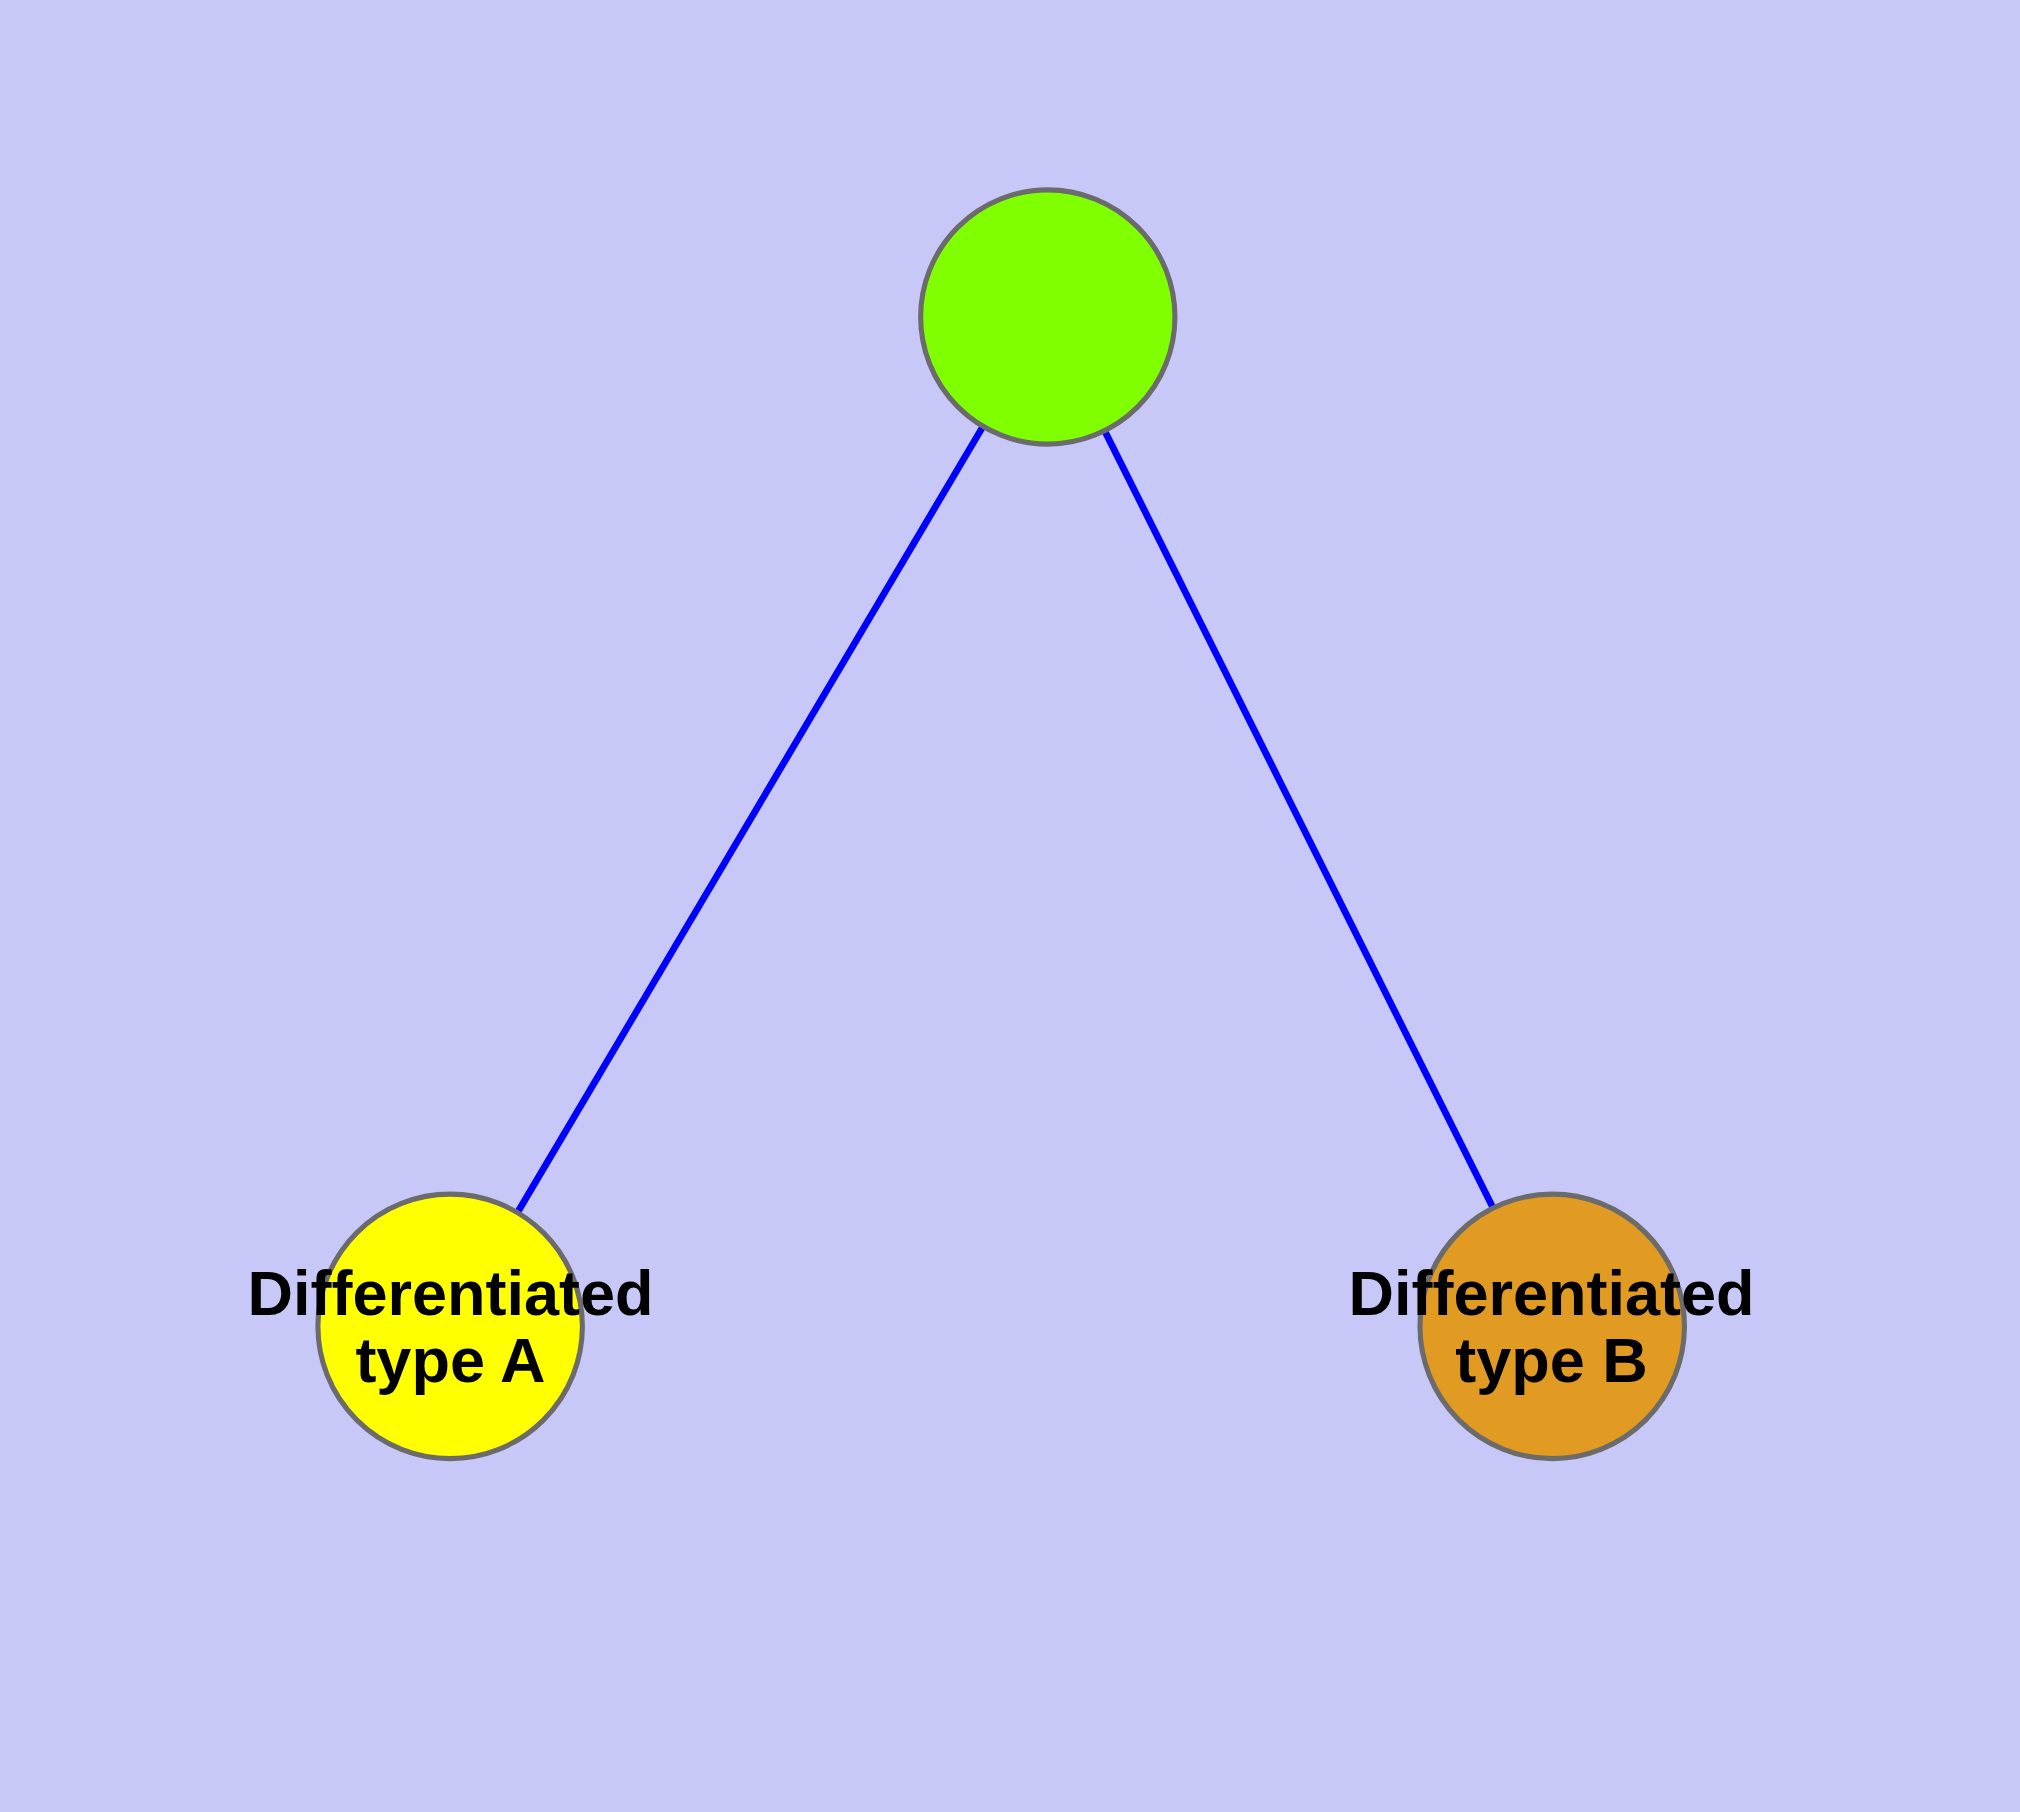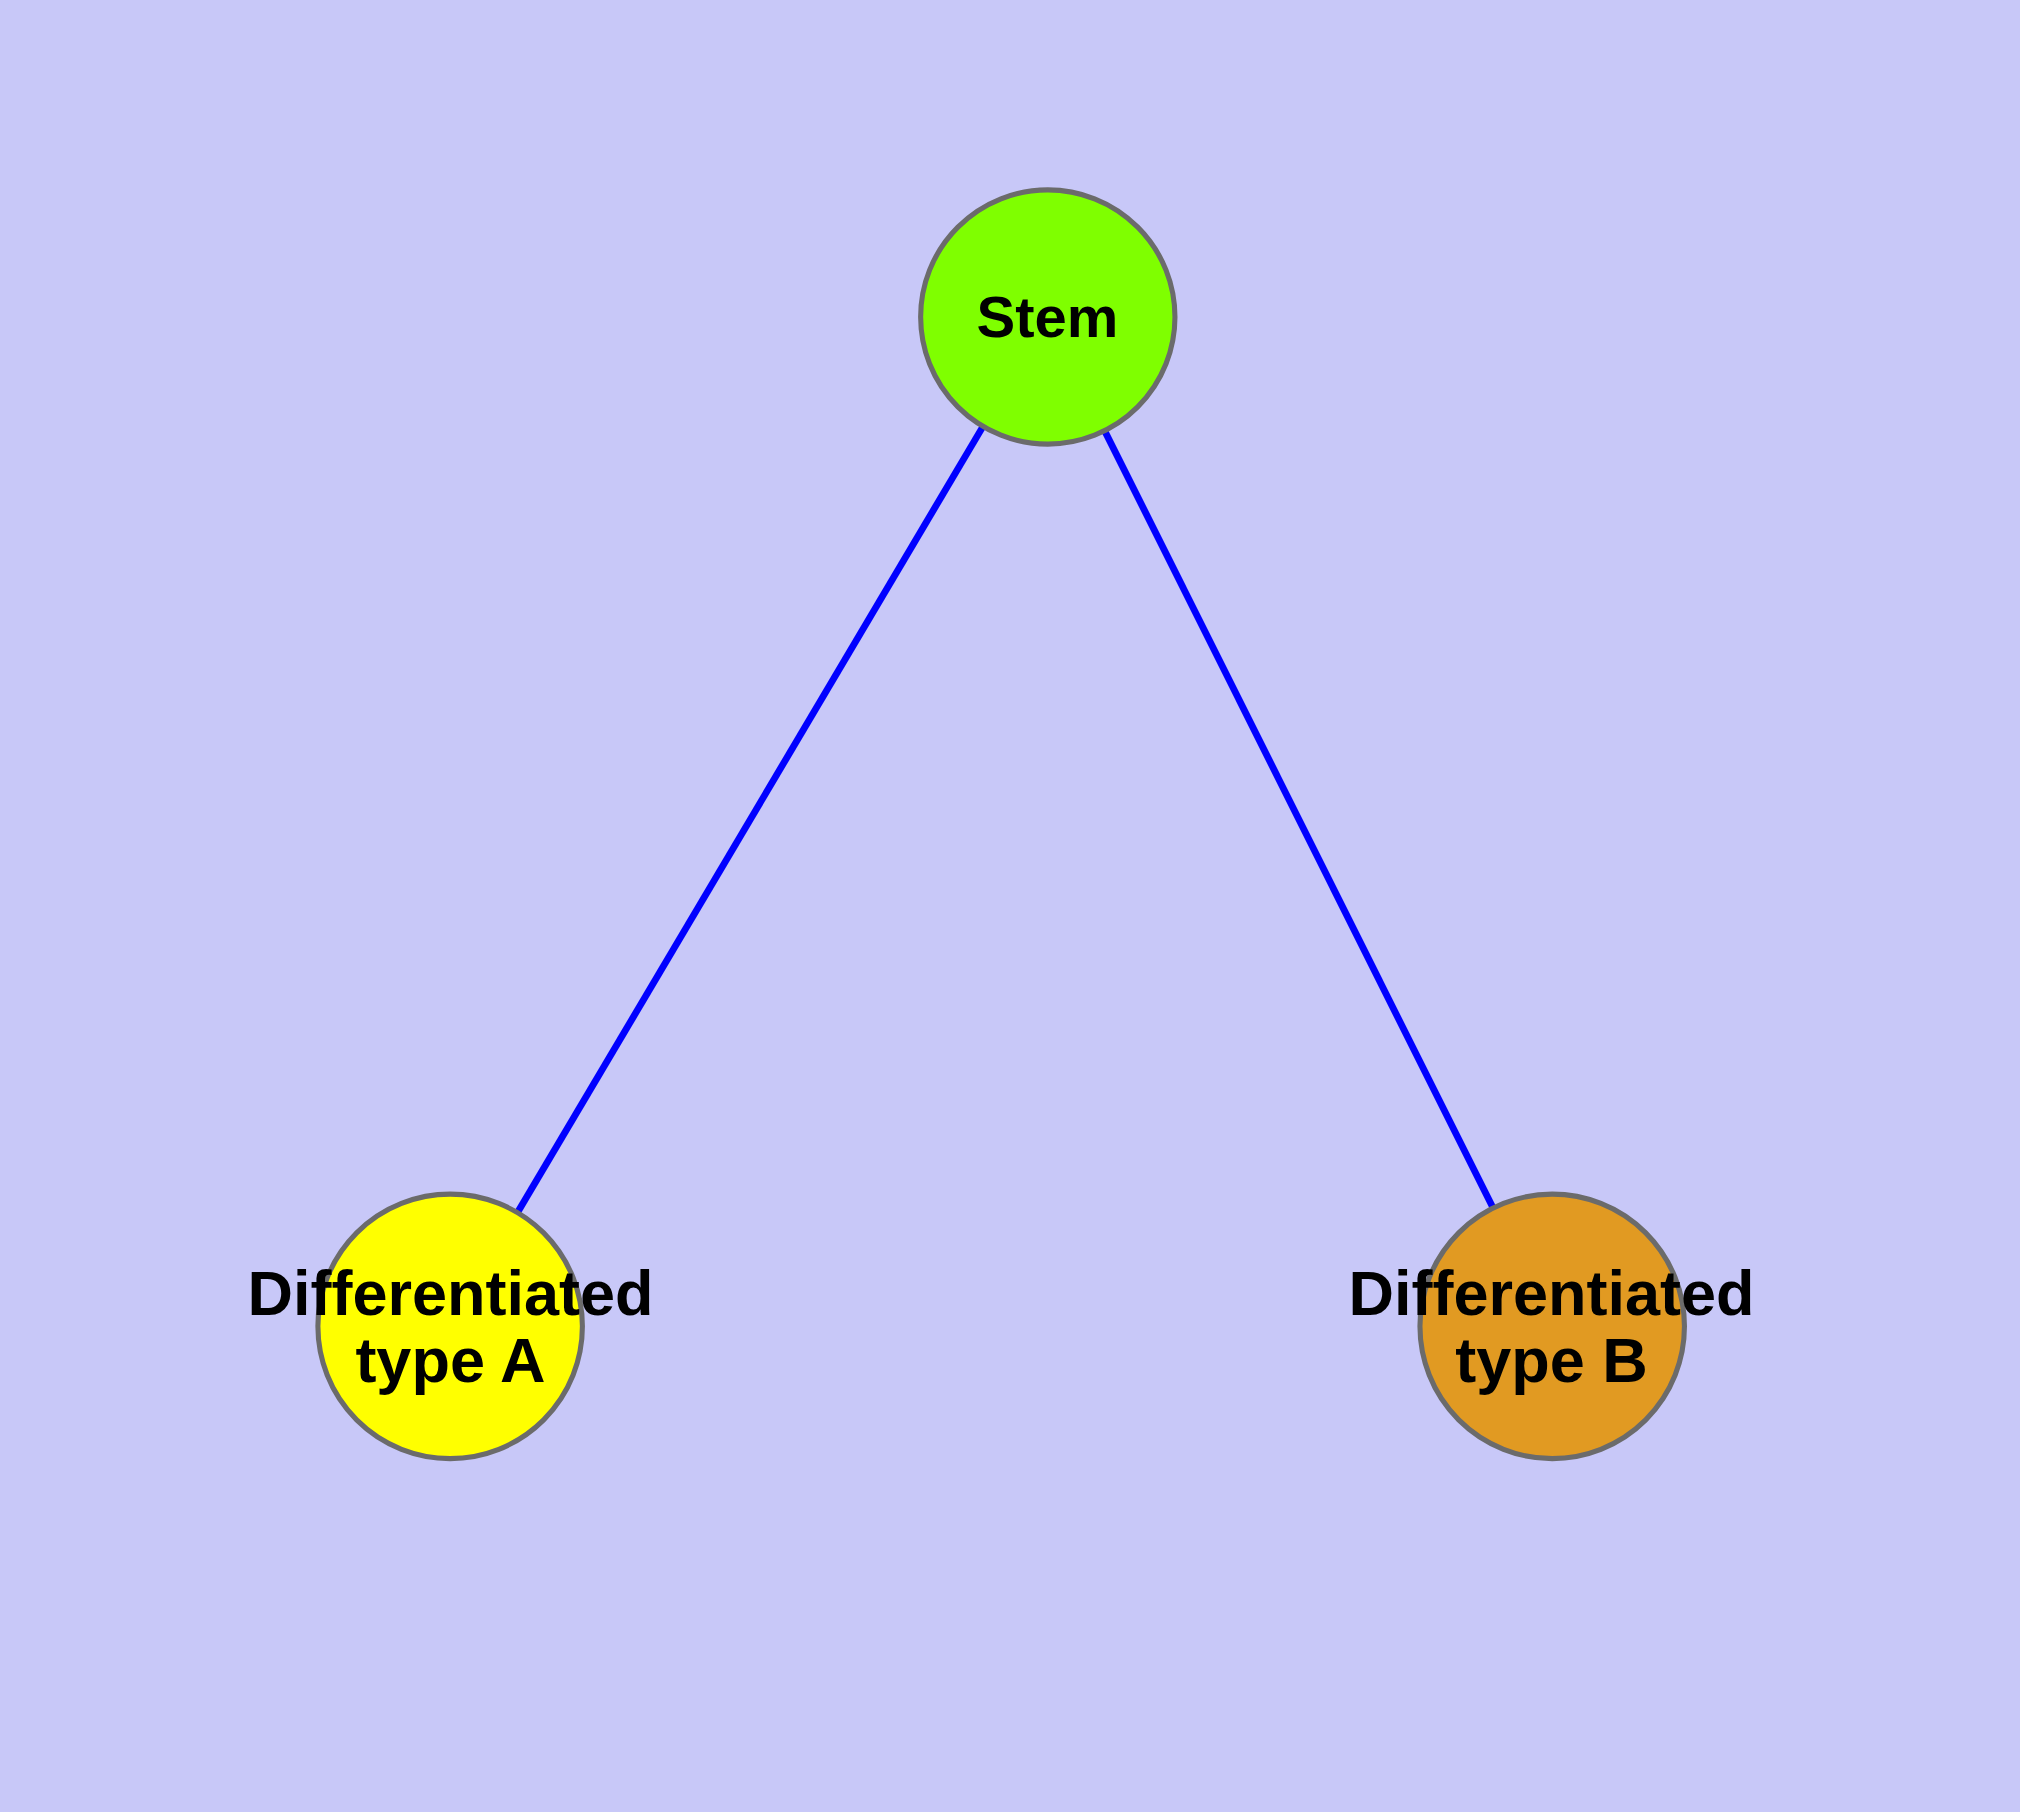--- a/index.html
+++ b/index.html
@@ -54,23 +54,20 @@
       <line id="edge-stem-to-b" x1="1303.0369686707115" y1="508.1866045156596" x2="1761.2815525824599" y2="1425.445931303714" stroke="#0000ff" stroke-width="8" stroke-linecap="butt"></line>
     </g>
 
     <g id="node-layer">
       <circle id="node-stem" cx="1236" cy="374" r="150" fill="#7fff00" stroke="#6b6b6b" stroke-width="6"></circle>
       <circle id="node-diff-a" cx="531" cy="1565" r="156" fill="#ffff00" stroke="#6b6b6b" stroke-width="6"></circle>
       <circle id="node-diff-b" cx="1831" cy="1565" r="156" fill="#e19a22" stroke="#6b6b6b" stroke-width="6"></circle>
     </g>
   </svg>
 
-  <div class="node-label root" id="label-stem" style="font-size: 58px; color: rgb(0, 0, 0); width: 1017px; left: 539px; top: 286px;">
-    <div>Stem</div>
-  </div>
 
   <div class="node-label leaf" id="label-diff-a" style="font-size: 63px; color: rgb(0, 0, 0); width: 1017px; left: -58px; top: 1260px;">
     <div>Differentiated</div>
     <div>type A</div>
   </div>
 
   <div class="node-label leaf" id="label-diff-b" style="font-size: 63px; color: rgb(0, 0, 0); width: 1017px; left: 1043px; top: 1260px;">
     <div>Differentiated</div>
     <div>type B</div>
   </div>

